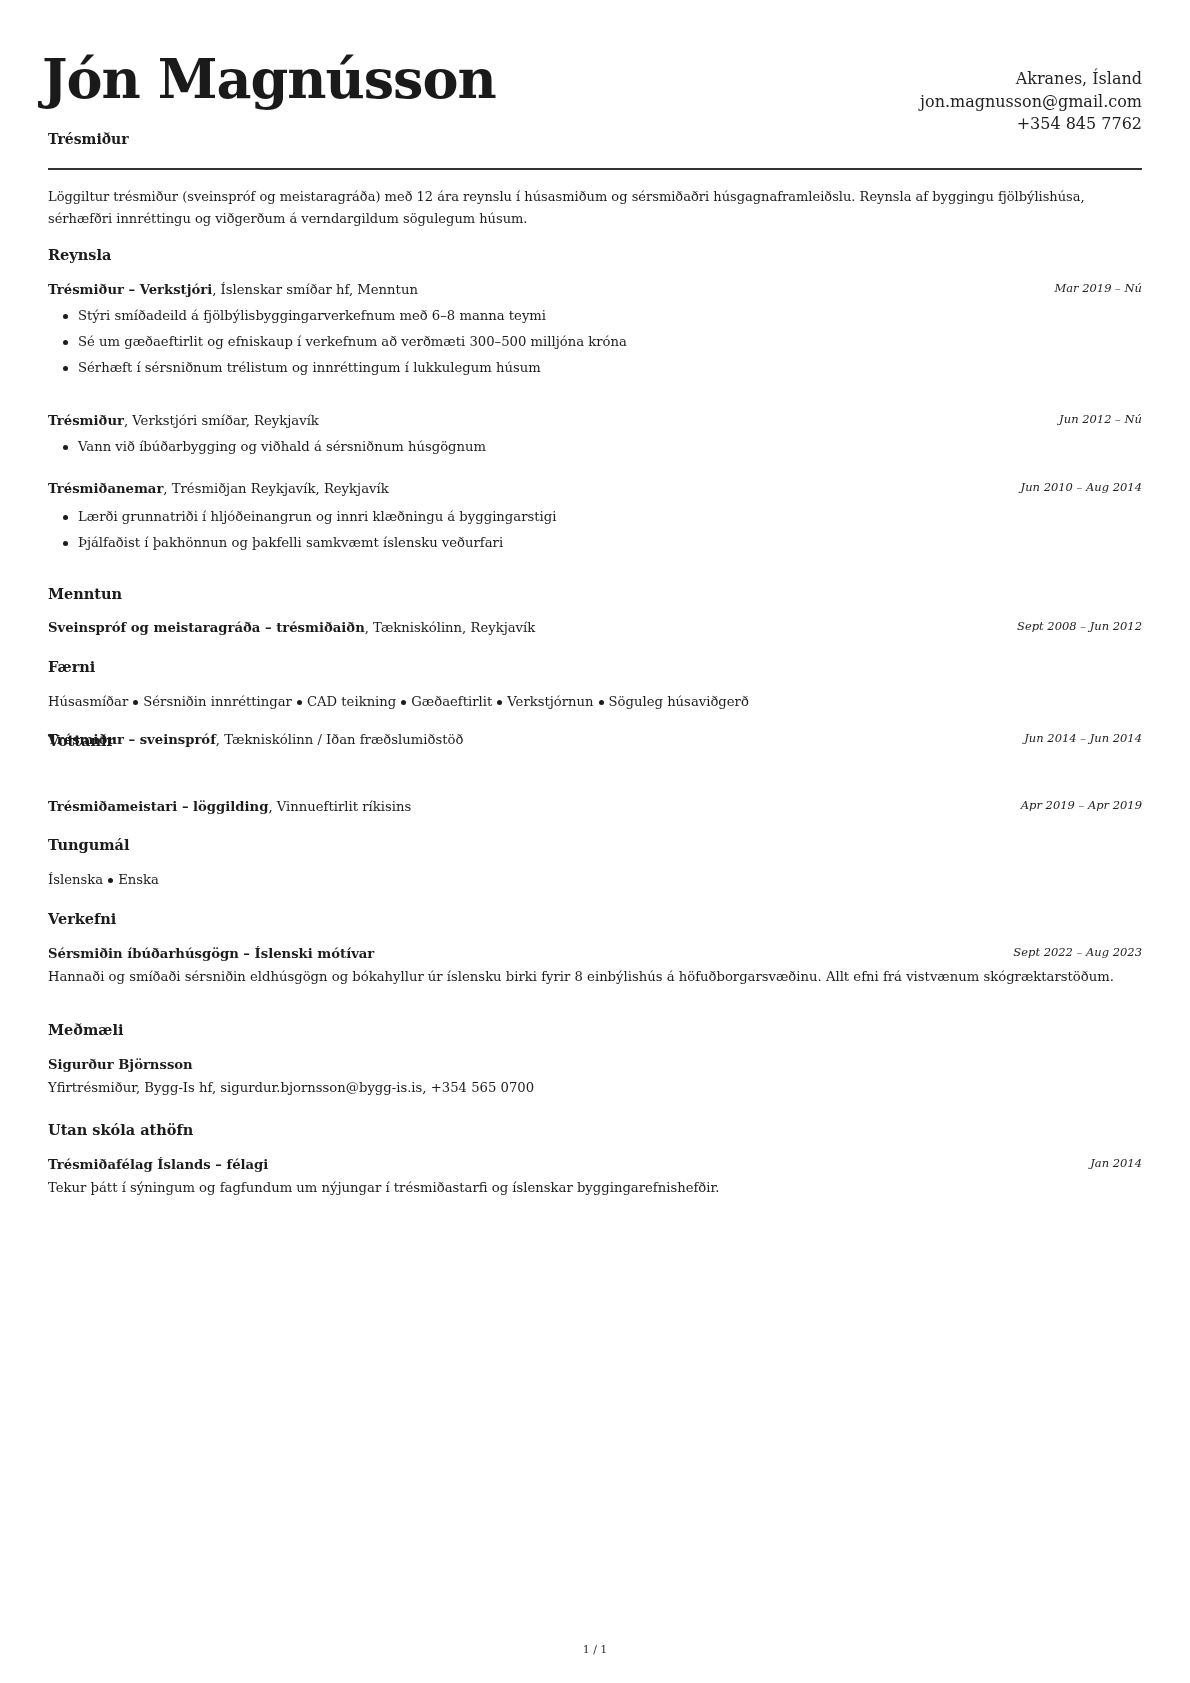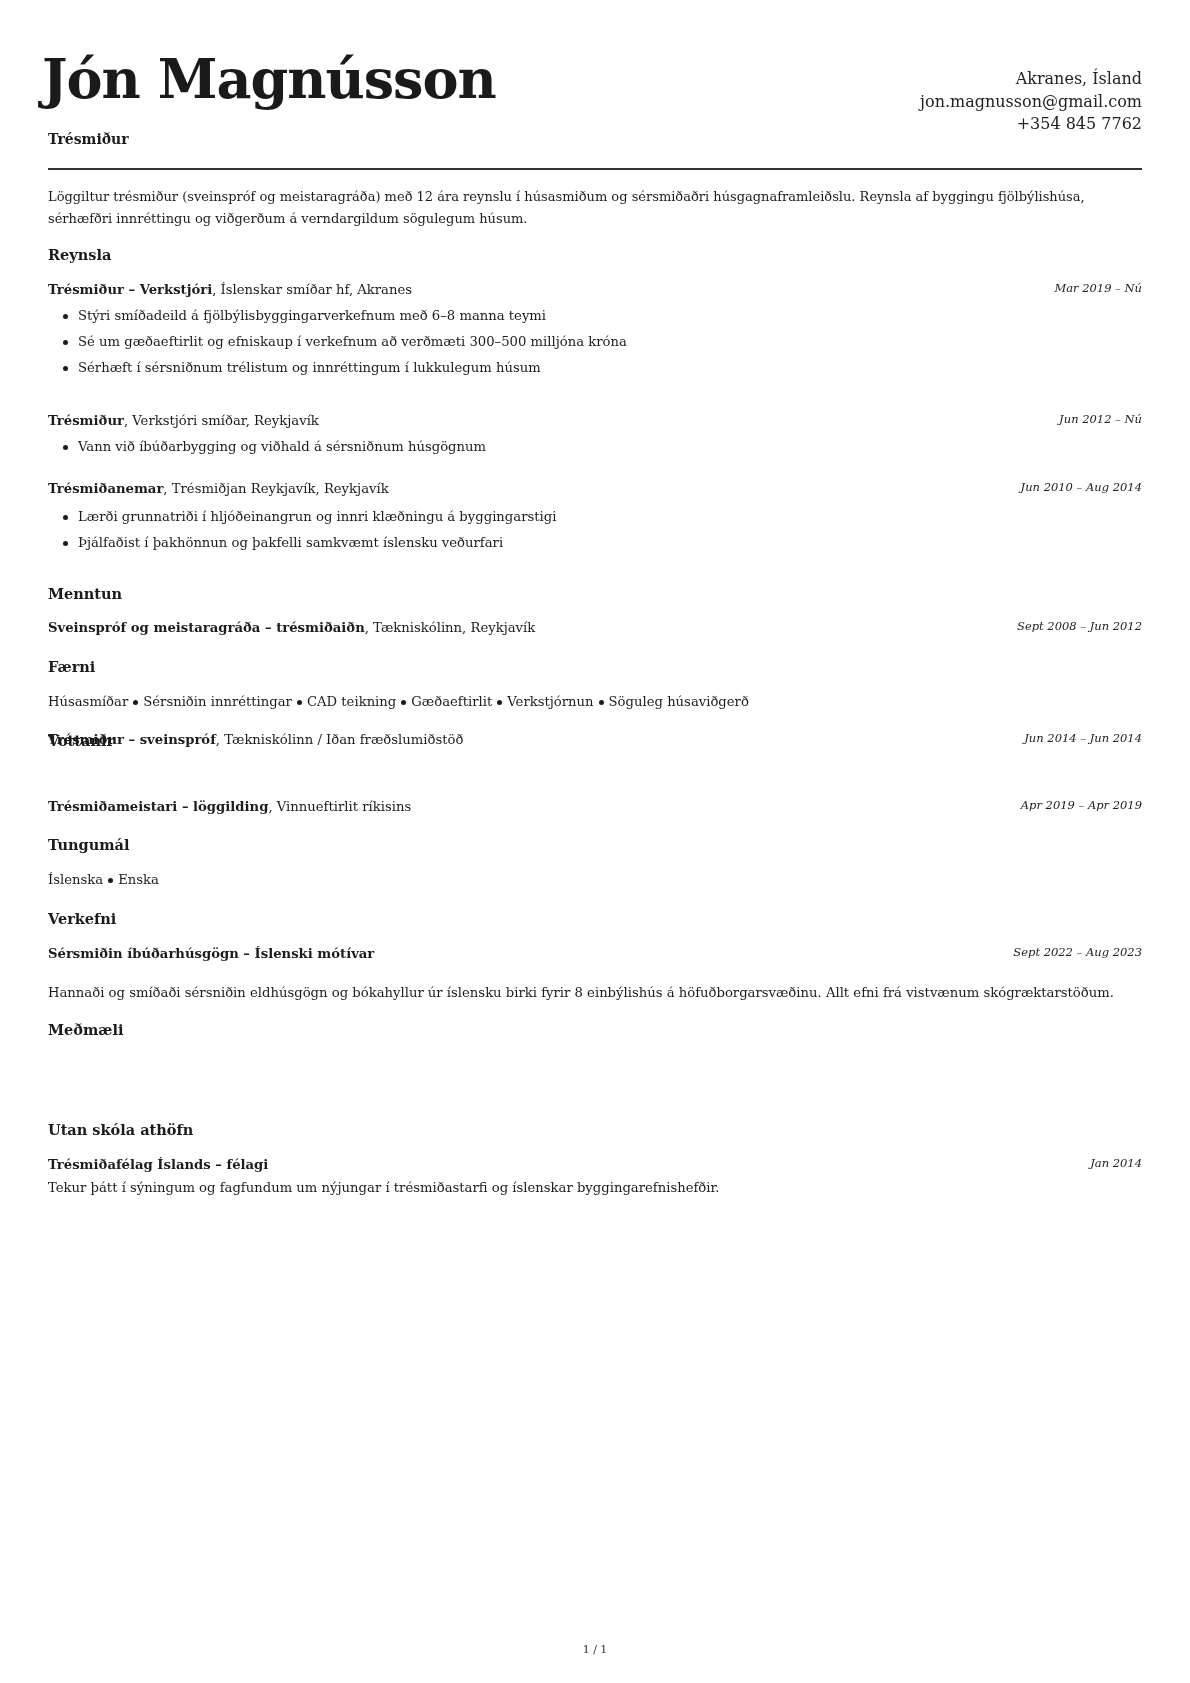--- a/index.html
+++ b/index.html
@@ -73,21 +73,21 @@
     </div>
     <div class="rule"></div>
   </div>
 
   <div class="summary">Löggiltur trésmiður (sveinspróf og meistaragráða) með 12 ára reynslu í húsasmiðum og sérsmiðaðri húsgagnaframleiðslu. Reynsla af byggingu fjölbýlishúsa, sérhæfðri innréttingu og viðgerðum á verndargildum sögulegum húsum.</div>
 
   <div class="section-h" style="top:246px">Reynsla</div>
 
   <div class="entry" style="top:280px">
     <div class="head">
-      <b>Trésmiður – Verkstjóri</b><span>, Íslenskar smíðar hf, Akranes</span>
+      <b>Trésmiður – Verkstjóri</b><span>, Íslenskar smíðar hf, Menntun</span>
       <span class="date">Mar 2019 – Nú</span>
     </div>
     <ul class="bullets" style="margin-top:3px">
       <li>Stýri smíðadeild á fjölbýlisbyggingarverkefnum með 6–8 manna teymi</li>
       <li>Sé um gæðaeftirlit og efniskaup í verkefnum að verðmæti 300–500 milljóna króna</li>
       <li>Sérhæft í sérsniðnum trélistum og innréttingum í lukkulegum húsum</li>
     </ul>
   </div>
 
   <div class="entry" style="top:411px">
@@ -142,24 +142,30 @@
   <div class="line" style="top:870px">
     <span>Íslenska</span><span class="dot"></span><span>Enska</span>
   </div>
 
   <div class="section-h" style="top:910px">Verkefni</div>
   <div class="entry" style="top:944px">
     <div class="head">
       <b>Sérsmiðin íbúðarhúsgögn – Íslenski mótívar</b>
       <span class="date">Sept 2022 – Aug 2023</span>
     </div>
-    <div style="line-height:22px; margin-top:18px">Hannaði og smíðaði sérsniðin eldhúsgögn og bókahyllur úr íslensku birki fyrir 8 einbýlishús á höfuðborgarsvæðinu. Allt efni frá vistvænum skógræktarstöðum.</div>
+    <div style="line-height:22px; margin-top:2px">Hannaði og smíðaði sérsniðin eldhúsgögn og bókahyllur úr íslensku birki fyrir 8 einbýlishús á höfuðborgarsvæðinu. Allt efni frá vistvænum skógræktarstöðum.</div>
   </div>
 
   <div class="section-h" style="top:1021px">Meðmæli</div>
+  <div class="entry" style="top:1055px">
+    <div class="head">
+      <b>Sigurður Björnsson</b>
+    </div>
+    <div style="line-height:22px; margin-top:2px">Yfirtrésmiður, Bygg-Is hf, sigurdur.bjornsson@bygg-is.is, +354 565 0700</div>
+  </div>
 
   <div class="section-h" style="top:1121px">Utan skóla athöfn</div>
   <div class="entry" style="top:1155px">
     <div class="head">
       <b>Trésmiðafélag Íslands – félagi</b>
       <span class="date">Jan 2014</span>
     </div>
     <div style="line-height:22px; margin-top:2px">Tekur þátt í sýningum og fagfundum um nýjungar í trésmiðastarfi og íslenskar byggingarefnishefðir.</div>
   </div>
 </div>

